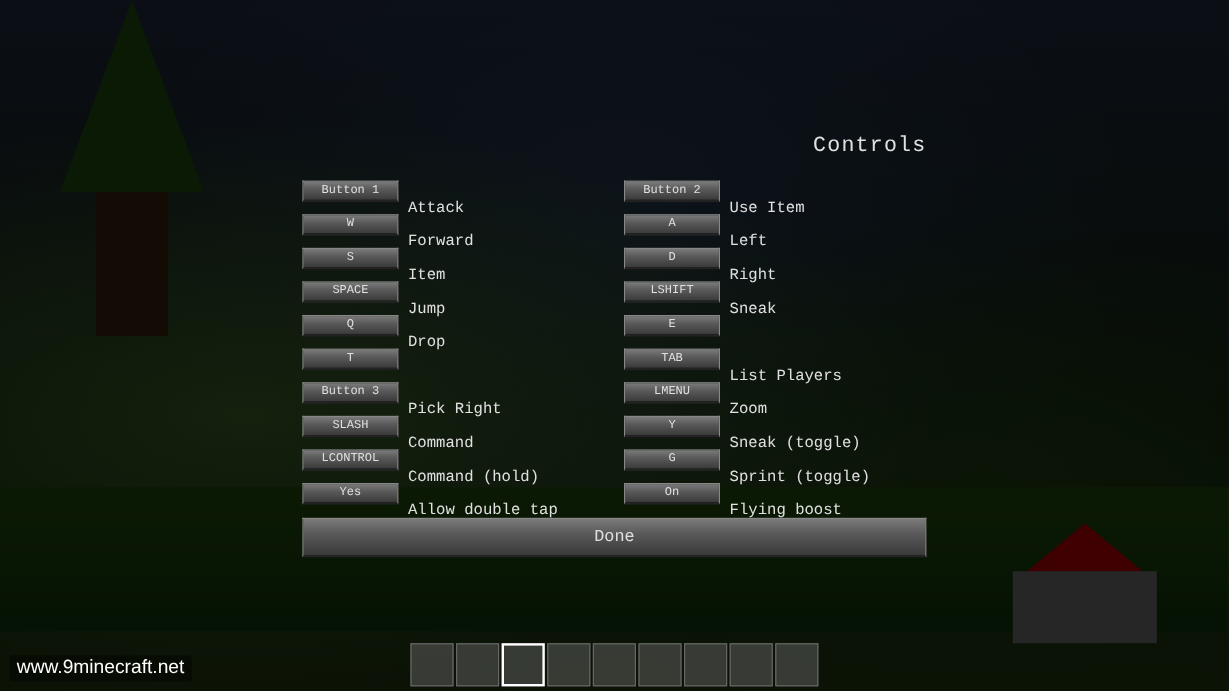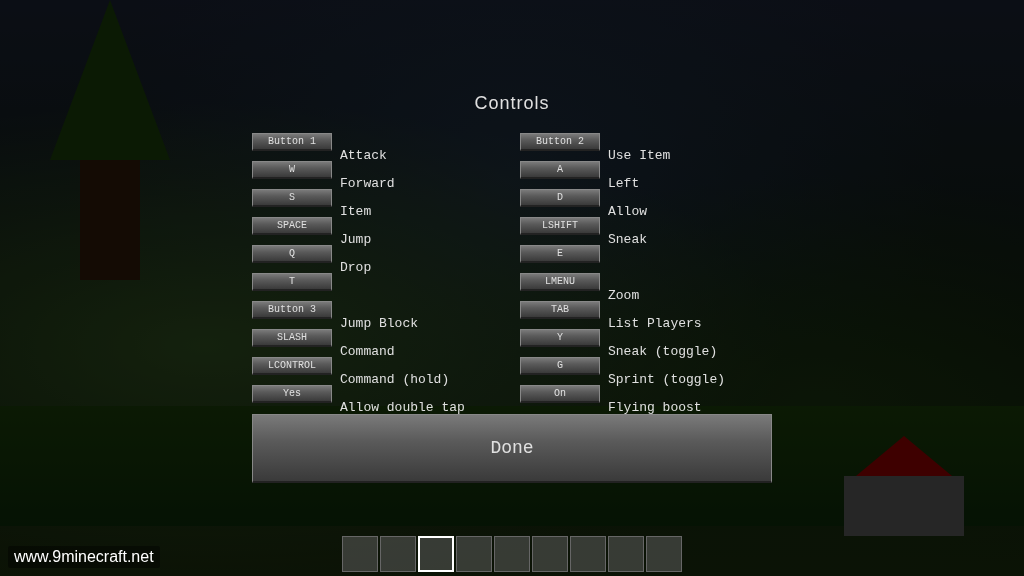--- a/index.html
+++ b/index.html
@@ -83,25 +83,25 @@
 
     .controls-panel {
       position: absolute;
       top: 50%;
       left: 50%;
       transform: translate(-50%, -50%);
       width: 520px;
     }
 
     .controls-title {
-      text-align: center;
+      text-align: right;
       color: #e0e0e0;
       font-size: 18px;
       margin-bottom: 14px;
-      font-family: Liberation Sans, sans-serif;
+      font-family: Liberation Mono, monospace;
       letter-spacing: 1px;
     }
 
     .controls-grid {
       display: grid;
       grid-template-columns: 1fr 1fr;
       gap: 12px 16px;
       margin-bottom: 6px;
     }
 
@@ -136,22 +136,22 @@
     }
 
     .done-btn {
       display: block;
       width: 100%;
       background: linear-gradient(180deg, #7a7a7a 0%, #5a5a5a 40%, #3a3a3a 100%);
       border: 1px solid #888;
       border-bottom: 2px solid #222;
       color: #e0e0e0;
       font-family: 'Courier New', monospace;
-      font-size: 18px;
-      padding: 23px;
+      font-size: 14px;
+      padding: 7px;
       text-align: center;
       cursor: pointer;
       margin-top: 6px;
     }
 
     .watermark {
       position: absolute;
       bottom: 8px;
       left: 8px;
       color: #fff;
@@ -214,21 +214,21 @@
         </div>
         <div class="control-row">
           <div class="key-btn">Q</div>
           <span class="action-label">Drop</span>
         </div>
         <div class="control-row">
           <div class="key-btn">T</div>
         </div>
         <div class="control-row">
           <div class="key-btn">Button 3</div>
-          <span class="action-label">Jump Block</span>
+          <span class="action-label">Pick Right</span>
         </div>
         <div class="control-row">
           <div class="key-btn">SLASH</div>
           <span class="action-label">Command</span>
         </div>
         <div class="control-row">
           <div class="key-btn">LCONTROL</div>
           <span class="action-label">Command (hold)</span>
         </div>
         <div class="control-row">
@@ -240,36 +240,36 @@
         <div class="control-row">
           <div class="key-btn">Button 2</div>
           <span class="action-label">Use Item</span>
         </div>
         <div class="control-row">
           <div class="key-btn">A</div>
           <span class="action-label">Left</span>
         </div>
         <div class="control-row">
           <div class="key-btn">D</div>
-          <span class="action-label">Allow</span>
+          <span class="action-label">Right</span>
         </div>
         <div class="control-row">
           <div class="key-btn">LSHIFT</div>
           <span class="action-label">Sneak</span>
         </div>
         <div class="control-row">
           <div class="key-btn">E</div>
         </div>
         <div class="control-row">
+          <div class="key-btn">TAB</div>
+          <span class="action-label">List Players</span>
+        </div>
+        <div class="control-row">
           <div class="key-btn">LMENU</div>
           <span class="action-label">Zoom</span>
-        </div>
-        <div class="control-row">
-          <div class="key-btn">TAB</div>
-          <span class="action-label">List Players</span>
         </div>
         <div class="control-row">
           <div class="key-btn">Y</div>
           <span class="action-label">Sneak (toggle)</span>
         </div>
         <div class="control-row">
           <div class="key-btn">G</div>
           <span class="action-label">Sprint (toggle)</span>
         </div>
         <div class="control-row">

